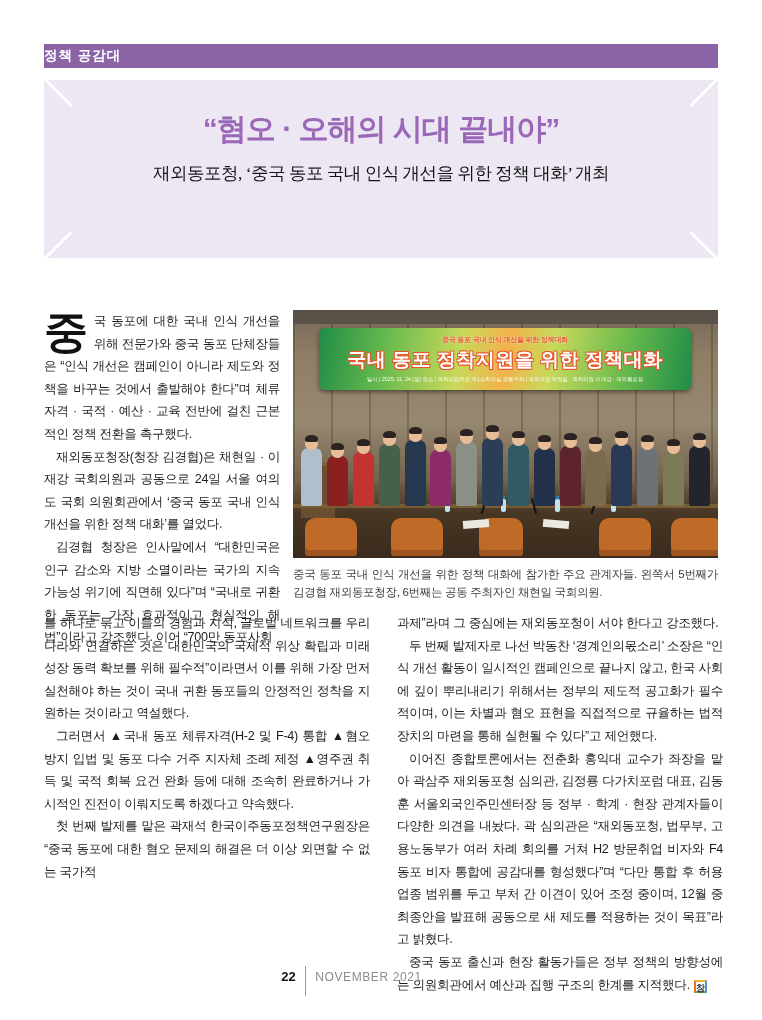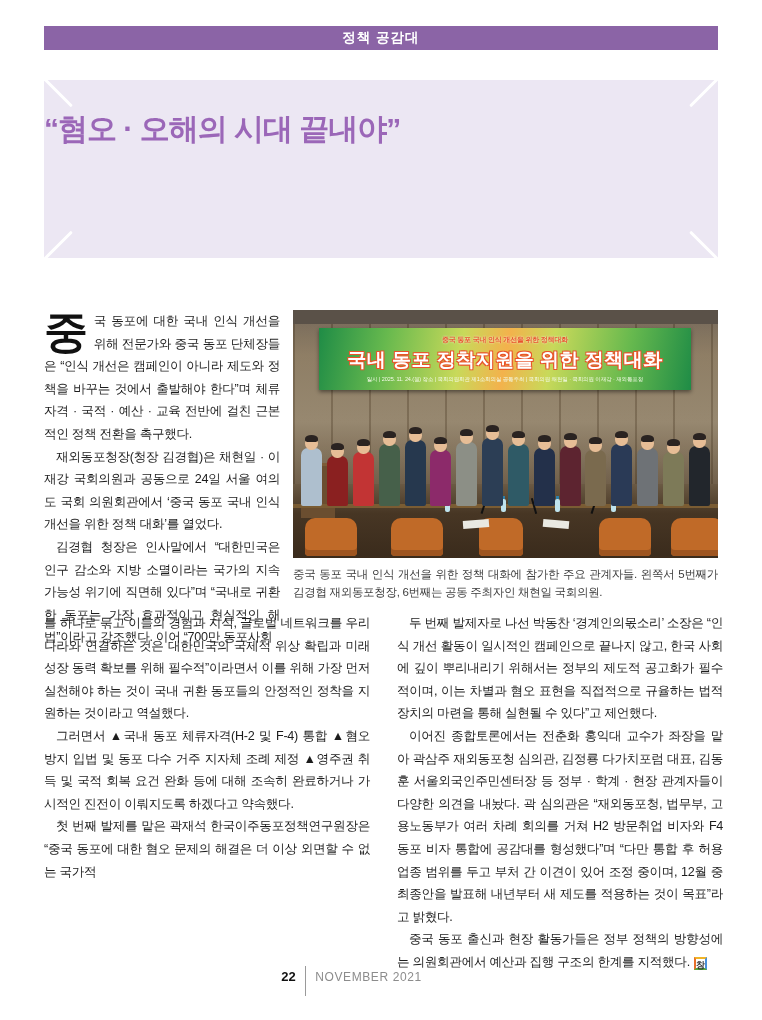--- a/index.html
+++ b/index.html
@@ -4,37 +4,37 @@
 <style>
   html,body{margin:0;padding:0;}
   body{
     width:762px;height:1020px;position:relative;background:#ffffff;
     font-family:"Liberation Sans","DejaVu Sans",sans-serif;
     color:#1a1a1a;overflow:hidden;
   }
 
   
   .section-bar{
-    position:absolute;left:44px;top:26px;width:674px;height:24px;
-    background:#8b64a6;display:flex;align-items:center;justify-content:center;
+    position:absolute;left:44px;top:44px;width:674px;height:24px;
+    background:#8b64a6;display:flex;align-items:center;
   }
   .section-bar span{color:#fff;font-size:13.5px;font-weight:bold;letter-spacing:1px;}
 
   
   .headline-box{
     position:absolute;left:44px;top:80px;width:674px;height:178px;
     background:#ece7f3;overflow:hidden;
   }
   .corner{position:absolute;width:42px;height:3px;background:#ffffff;border-radius:2px;}
   .corner.tl{left:-8px;top:10px;transform:rotate(45deg);}
   .corner.tr{right:-8px;top:10px;transform:rotate(-45deg);}
   .corner.bl{left:-8px;bottom:10px;transform:rotate(-45deg);}
   .corner.br{right:-8px;bottom:10px;transform:rotate(45deg);}
   .headline{
-    margin-top:26px;text-align:left;color:#9b67b8;font-weight:bold;
+    margin-top:26px;text-align:center;color:#9b67b8;font-weight:bold;
     font-size:30px;line-height:45px;letter-spacing:-1px;
   }
   .subheadline{
     margin-top:10px;text-align:center;color:#141414;
     font-family:"Liberation Serif","DejaVu Serif",serif;
     font-size:17.5px;letter-spacing:-0.5px;
   }
 
   
   .article-top{
@@ -58,21 +58,21 @@
     position:relative;width:425px;height:248px;overflow:hidden;
     background:
       linear-gradient(180deg,#6f6152 0%,#8a795f 18%,#93836a 45%,#6b5a44 70%,#473624 82%,#3a2b1c 100%);
   }
   .wood-panels{
     position:absolute;left:0;top:0;width:100%;height:70%;
     background:repeating-linear-gradient(90deg,rgba(60,45,28,0.25) 0 2px,rgba(255,255,255,0.04) 2px 38px);
   }
   .ceiling{position:absolute;left:0;top:0;width:100%;height:14px;background:#5a5148;}
   .banner{
-    position:absolute;left:26px;top:18px;width:372px;height:62px;border-radius:0;
+    position:absolute;left:26px;top:18px;width:372px;height:62px;border-radius:6px;
     background:linear-gradient(100deg,#1f8c46 0%,#67b94e 18%,#c8d95a 38%,#f3b24c 50%,#c8d95a 62%,#67b94e 82%,#1f8c46 100%);
     box-shadow:0 2px 4px rgba(0,0,0,0.45);
     display:flex;flex-direction:column;align-items:center;justify-content:center;
   }
   .banner-top{font-size:7px;color:#e8542a;font-weight:bold;letter-spacing:-0.2px;text-shadow:0 0 2px #fff;}
   .banner-main{
     font-size:19px;font-weight:bold;color:#ffffff;letter-spacing:0.5px;margin:2px 0 3px 0;
     text-shadow:1px 1px 0 #e8542a,-1px 1px 0 #e8542a,1px -1px 0 #e8542a,-1px -1px 0 #e8542a;
   }
   .banner-detail{font-size:5.5px;color:#f4fbe8;letter-spacing:-0.1px;white-space:nowrap;}
@@ -132,20 +132,21 @@
 </div>
 
 <div class="headline-box">
   <span class="corner tl"></span>
   <span class="corner tr"></span>
   <span class="corner bl"></span>
   <span class="corner br"></span>
   <div class="headline">
     <div>“혐오 · 오해의 시대 끝내야”</div>
   </div>
+  <div class="subheadline">재외동포청, ‘중국 동포 국내 인식 개선을 위한 정책 대화’ 개최</div>
 </div>
 
 <div class="article-top">
   <div class="col-narrow">
     <p class="body-text"><span class="dropcap">중</span><span>국 동포에 대한 국내 인식 개선을 위해 전문가와 중국 동포 단체장들은 “인식 개선은 캠페인이 아니라 제도와 정책을 바꾸는 것에서 출발해야 한다”며 체류자격 · 국적 · 예산 · 교육 전반에 걸친 근본적인 정책 전환을 촉구했다.</span></p>
     <p class="body-text"><span class="indent"></span><span>재외동포청장(청장 김경협)은 채현일 · 이재강 국회의원과 공동으로 24일 서울 여의도 국회 의원회관에서 ‘중국 동포 국내 인식 개선을 위한 정책 대화’를 열었다.</span></p>
     <p class="body-text"><span class="indent"></span><span>김경협 청장은 인사말에서 “대한민국은 인구 감소와 지방 소멸이라는 국가의 지속 가능성 위기에 직면해 있다”며 “국내로 귀환한 동포는 가장 효과적이고 현실적인 해법”이라고 강조했다. 이어 “700만 동포사회</span></p>
   </div>
 
   <div class="photo-wrap">
@@ -244,22 +245,23 @@
   </div>
 </div>
 
 <div class="article-bottom">
   <div class="col-half">
     <p class="body-text"><span>를 하나로 묶고 이들의 경험과 지식, 글로벌 네트워크를 우리나라와 연결하는 것은 대한민국의 국제적 위상 확립과 미래 성장 동력 확보를 위해 필수적”이라면서 이를 위해 가장 먼저 실천해야 하는 것이 국내 귀환 동포들의 안정적인 정착을 지원하는 것이라고 역설했다.</span></p>
     <p class="body-text"><span class="indent"></span><span>그러면서 ▲국내 동포 체류자격(H-2 및 F-4) 통합 ▲혐오 방지 입법 및 동포 다수 거주 지자체 조례 제정 ▲영주권 취득 및 국적 회복 요건 완화 등에 대해 조속히 완료하거나 가시적인 진전이 이뤄지도록 하겠다고 약속했다.</span></p>
     <p class="body-text"><span class="indent"></span><span>첫 번째 발제를 맡은 곽재석 한국이주동포정책연구원장은 “중국 동포에 대한 혐오 문제의 해결은 더 이상 외면할 수 없는 국가적</span></p>
   </div>
   <div class="col-half">
+    <p class="body-text"><span>과제”라며 그 중심에는 재외동포청이 서야 한다고 강조했다.</span></p>
     <p class="body-text"><span class="indent"></span><span>두 번째 발제자로 나선 박동찬 ‘경계인의몫소리’ 소장은 “인식 개선 활동이 일시적인 캠페인으로 끝나지 않고, 한국 사회에 깊이 뿌리내리기 위해서는 정부의 제도적 공고화가 필수적이며, 이는 차별과 혐오 표현을 직접적으로 규율하는 법적 장치의 마련을 통해 실현될 수 있다”고 제언했다.</span></p>
-    <p class="body-text"><span class="indent"></span><span>이어진 종합토론에서는 전춘화 홍익대 교수가 좌장을 맡아 곽삼주 재외동포청 심의관, 김정룡 다가치포럼 대표, 김동훈 서울외국인주민센터장 등 정부 · 학계 · 현장 관계자들이 다양한 의견을 내놨다. 곽 심의관은 “재외동포청, 법무부, 고용노동부가 여러 차례 회의를 거쳐 H2 방문취업 비자와 F4 동포 비자 통합에 공감대를 형성했다”며 “다만 통합 후 허용 업종 범위를 두고 부처 간 이견이 있어 조정 중이며, 12월 중 최종안을 발표해 내년부터 새 제도를 적용하는 것이 목표”라고 밝혔다.</span></p>
+    <p class="body-text"><span class="indent"></span><span>이어진 종합토론에서는 전춘화 홍익대 교수가 좌장을 맡아 곽삼주 재외동포청 심의관, 김정룡 다가치포럼 대표, 김동훈 서울외국인주민센터장 등 정부 · 학계 · 현장 관계자들이 다양한 의견을 내놨다. 곽 심의관은 “재외동포청, 법무부, 고용노동부가 여러 차례 회의를 거쳐 H2 방문취업 비자와 F4 동포 비자 통합에 공감대를 형성했다”며 “다만 통합 후 허용 업종 범위를 두고 부처 간 이견이 있어 조정 중이며, 12월 중 최종안을 발표해 공동으로 새 제도를 적용하는 것이 목표”라고 밝혔다.</span></p>
     <p class="body-text"><span class="indent"></span><span>중국 동포 출신과 현장 활동가들은 정부 정책의 방향성에는 의원회관에서 예산과 집행 구조의 한계를 지적했다.</span><span class="endmark">창</span></p>
   </div>
 </div>
 
 <div class="footer">
   <span class="pagenum">22</span>
   <span class="divider"></span>
   <span class="issue">NOVEMBER 2021</span>
 </div>
 

